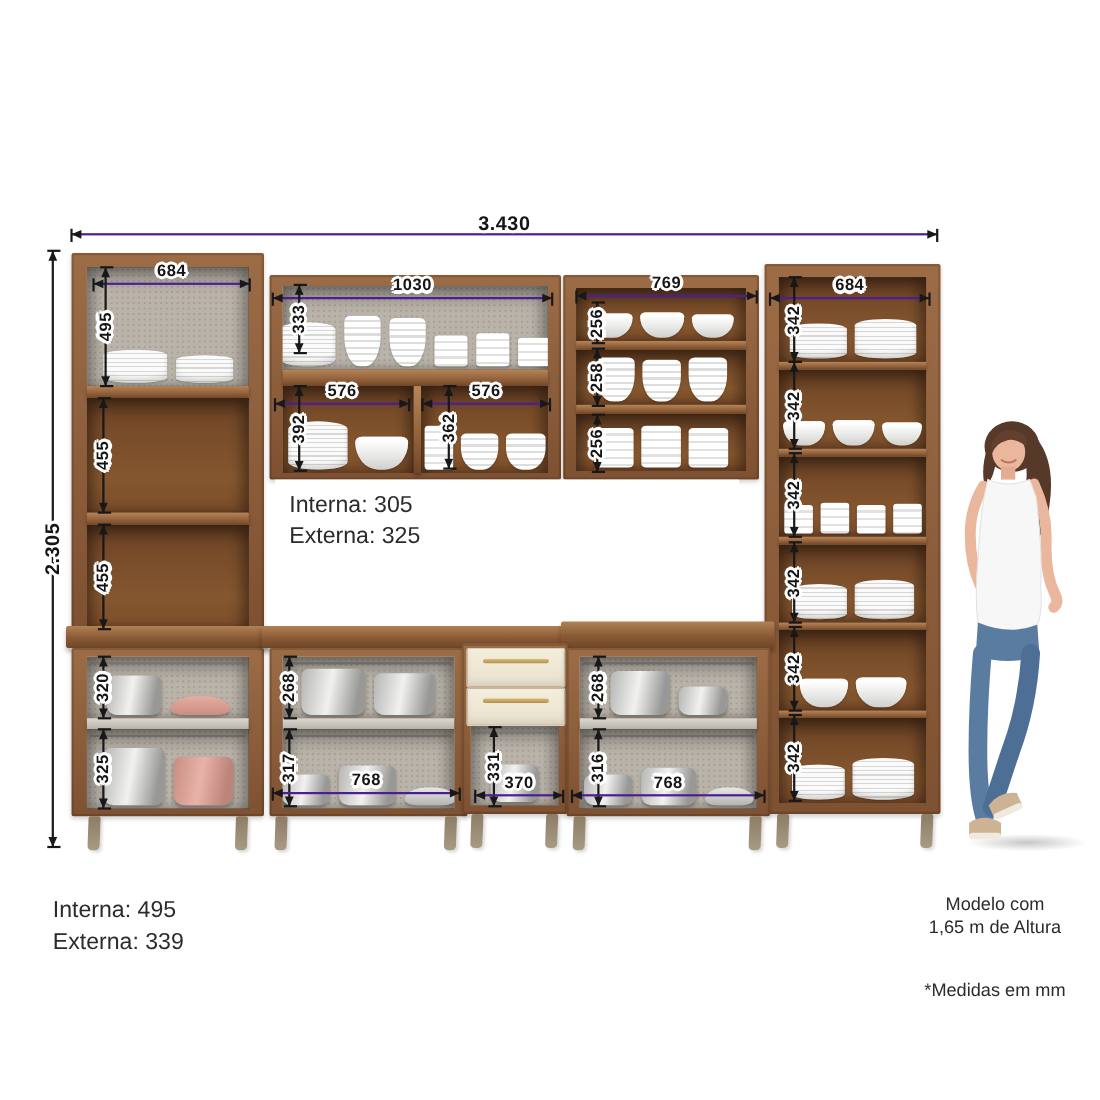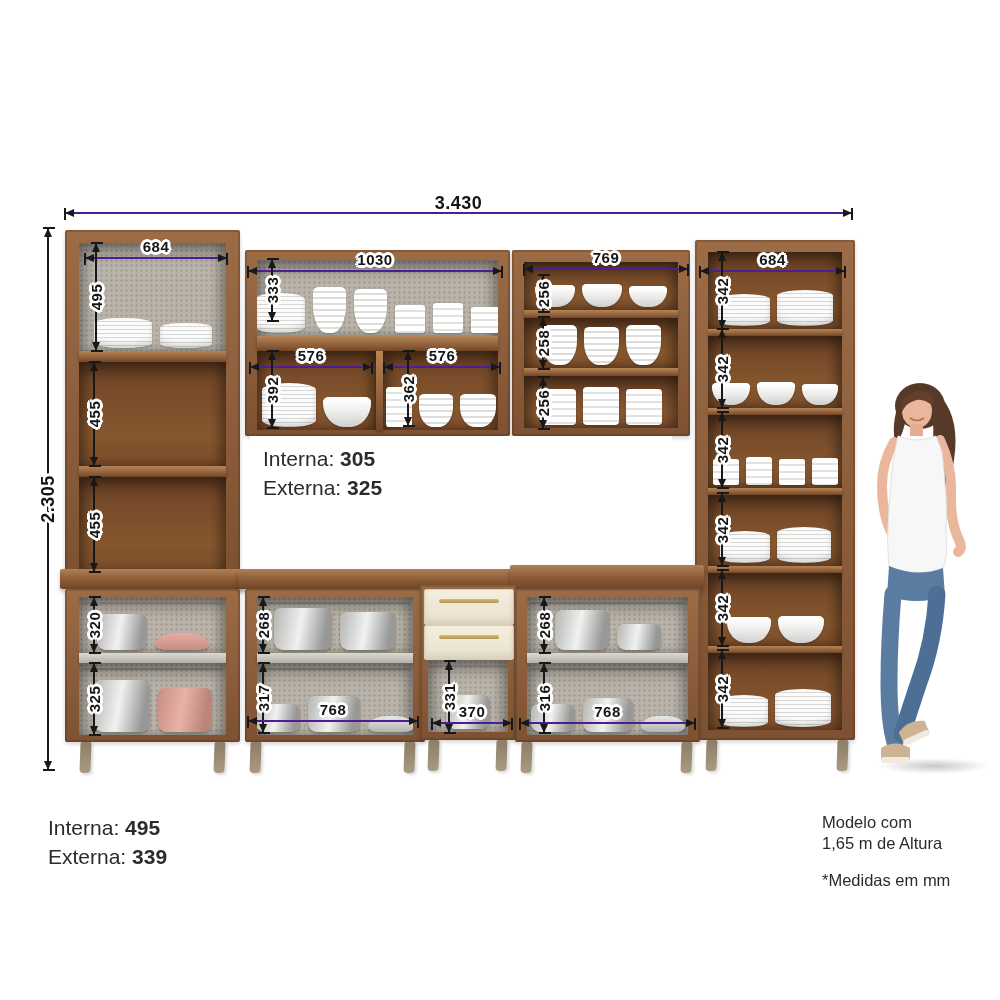--- a/index.html
+++ b/index.html
@@ -60,22 +60,22 @@
         text-shadow:-2px -2px 0 #fff,0 -2px 0 #fff,2px -2px 0 #fff,-2px 0 0 #fff,2px 0 0 #fff,
                     -2px 2px 0 #fff,0 2px 0 #fff,2px 2px 0 #fff,-3px 0 0 #fff,3px 0 0 #fff,0 3px 0 #fff,0 -3px 0 #fff;}
   .hdim .dlbl{left:50%;top:-21px;transform:translateX(-50%);}
   .vdim .dlbl{left:-1px;top:50%;transform:translate(-50%,-50%) rotate(-90deg);}
   .dlbl.big{font-size:18px;}
 
   
   .whitebox{position:absolute;background:#fff;}
   .infoblock{position:absolute;color:#2b2b2b;font-size:21px;line-height:29px;}
   .infoblock .t{font-size:22px;}
-  .infoblock b{font-weight:700;}
-  .noteblock{position:absolute;color:#2b2b2b;font-size:16.5px;line-height:21px;}
+  .infoblock b{font-weight:400;}
+  .noteblock{position:absolute;color:#2b2b2b;font-size:16.5px;line-height:21px;text-align:center;}
   .shadow{position:absolute;background:radial-gradient(ellipse at center,rgba(0,0,0,.22),rgba(0,0,0,0) 70%);border-radius:50%;}
 </style>
 </head>
 <body>
 
 <div id="stage">
 
   <div class="frame" style="left:65px;top:230px;width:175px;height:342px">
     <div class="gb" style="left:14px;top:13px;width:147px;height:108px">
       <i class="dish plates" style="position:static;width:58px;height:30px"></i>
@@ -501,17 +501,17 @@
 
   <div class="infoblock" style="left:48px;top:813px">
     <div><span>Interna:</span> <b>495</b></div>
     <div><span>Externa:</span> <b>339</b></div>
   </div>
 
   <div class="noteblock" style="left:822px;top:812px;width:165px">
     <div>Modelo com</div>
     <div>1,65 m de Altura</div>
   </div>
-  <div class="noteblock" style="left:822px;top:870px;width:165px">
+  <div class="noteblock" style="left:822px;top:890px;width:165px">
     <div>*Medidas em mm</div>
   </div>
 
 </div>
 
 </body></html>

